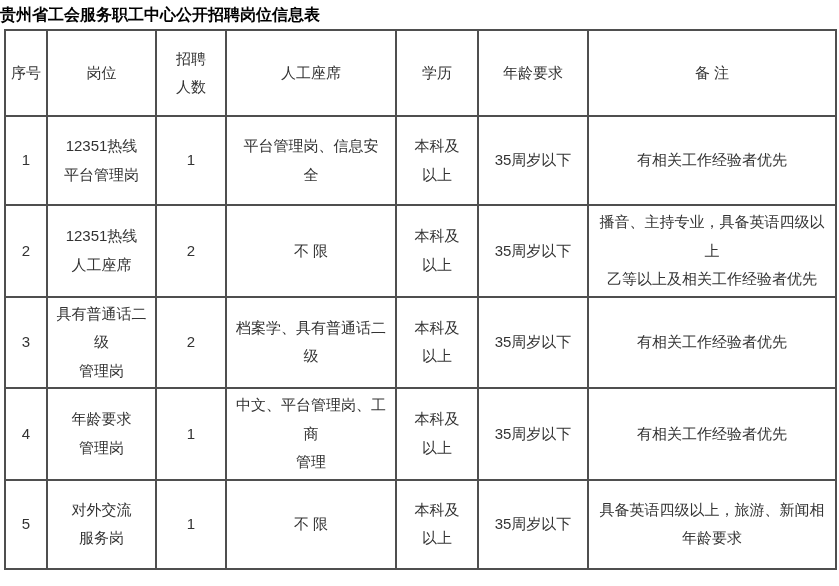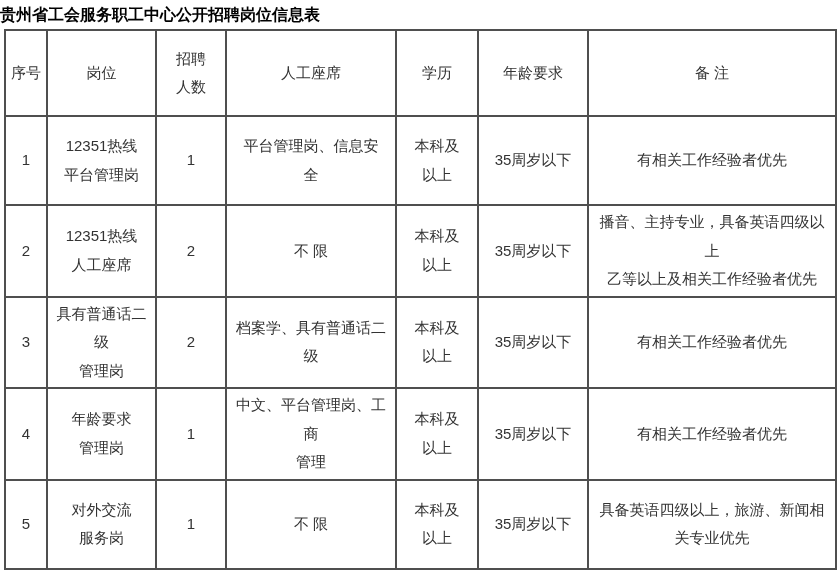--- a/index.html
+++ b/index.html
@@ -124,16 +124,16 @@
     <tr class="data-row">
       <td>5</td>
       <td>对外交流
 服务岗</td>
       <td>1</td>
       <td>不 限</td>
       <td>本科及
 以上</td>
       <td>35周岁以下</td>
       <td>具备英语四级以上，旅游、新闻相
-关专业优先</td>
+年龄要求</td>
     </tr>
   </tbody>
 </table>
 
 </body></html>

